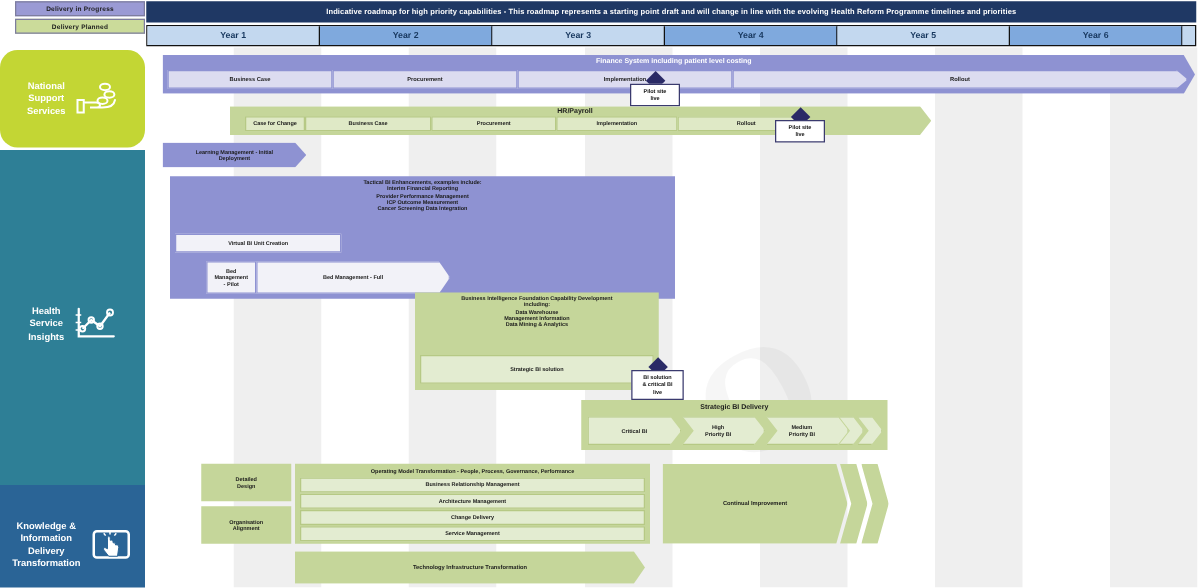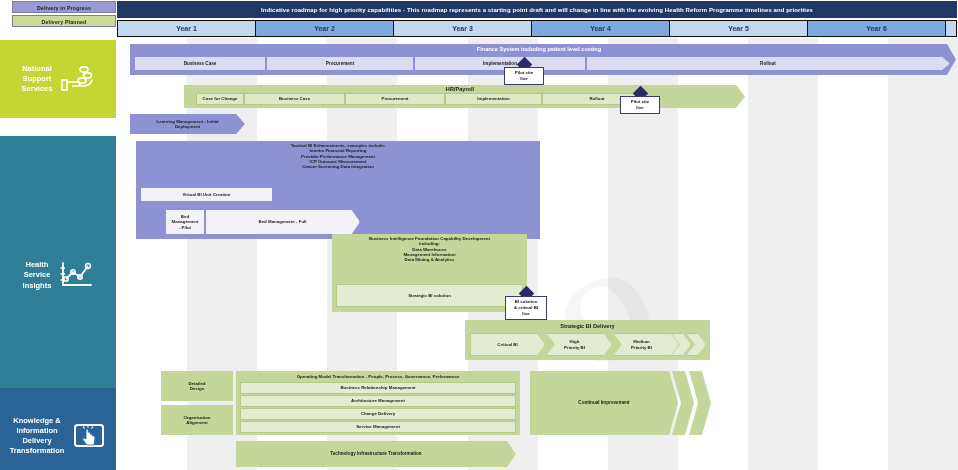--- a/index.html
+++ b/index.html
@@ -140,36 +140,36 @@
   <div class="years">
     <div class="year-cell odd">Year 1</div>
     <div class="year-cell even">Year 2</div>
     <div class="year-cell odd">Year 3</div>
     <div class="year-cell even">Year 4</div>
     <div class="year-cell odd">Year 5</div>
     <div class="year-cell even">Year 6</div>
     <div class="year-tail"></div>
   </div>
 
-  <div class="side" id="side-1" style="top:40px;height:78px;width:116px;background:#c3d634;">
+  <div class="side" id="side-1" style="top:40px;height:78px;width:116px;background:#c3d634;border-radius:14px;">
     <div class="side-label">National
 Support
 Services</div>
     <div class="side-icon">
       <svg width="34" height="28" viewBox="0 0 34 28">
         <ellipse cx="24" cy="4.5" rx="4" ry="2.6" fill="none" stroke="#fff" stroke-width="1.6"></ellipse>
         <ellipse cx="27.5" cy="10.5" rx="4" ry="2.6" fill="none" stroke="#fff" stroke-width="1.6"></ellipse>
         <ellipse cx="22" cy="15.5" rx="4" ry="2.6" fill="none" stroke="#fff" stroke-width="1.6"></ellipse>
         <rect x="2" y="15" width="5" height="10" fill="none" stroke="#fff" stroke-width="1.6"></rect>
         <path d="M8 17 L17 17 Q20 17 20 19 Q20 21 17 21 L12 21 L22 21 Q31 21 32 15" fill="none" stroke="#fff" stroke-width="1.6" stroke-linecap="round"></path>
       </svg>
     </div>
   </div>
 
-  <div class="side" id="side-2" style="top:120px;height:279px;width:116px;background:#2e7f96;margin-top:16px;">
+  <div class="side" id="side-2" style="top:120px;height:279px;width:116px;background:#2e7f96;">
     <div class="side-label">Health
 Service
 Insights</div>
     <div class="side-icon">
       <svg width="34" height="30" viewBox="0 0 34 30">
         <path d="M4 2 L4 24 L32 24" fill="none" stroke="#fff" stroke-width="1.8" stroke-linecap="round"></path>
         <path d="M1.5 7 L6 7 M1.5 13 L6 13 M1.5 19 L6 19" stroke="#fff" stroke-width="1.3"></path>
         <path d="M7 18 L14 11 L21 16 L29 5" fill="none" stroke="#fff" stroke-width="1.8" stroke-linejoin="round"></path>
         <circle cx="7" cy="18" r="2.2" fill="none" stroke="#fff" stroke-width="1.5"></circle>
         <circle cx="14" cy="11" r="2.2" fill="none" stroke="#fff" stroke-width="1.5"></circle>

